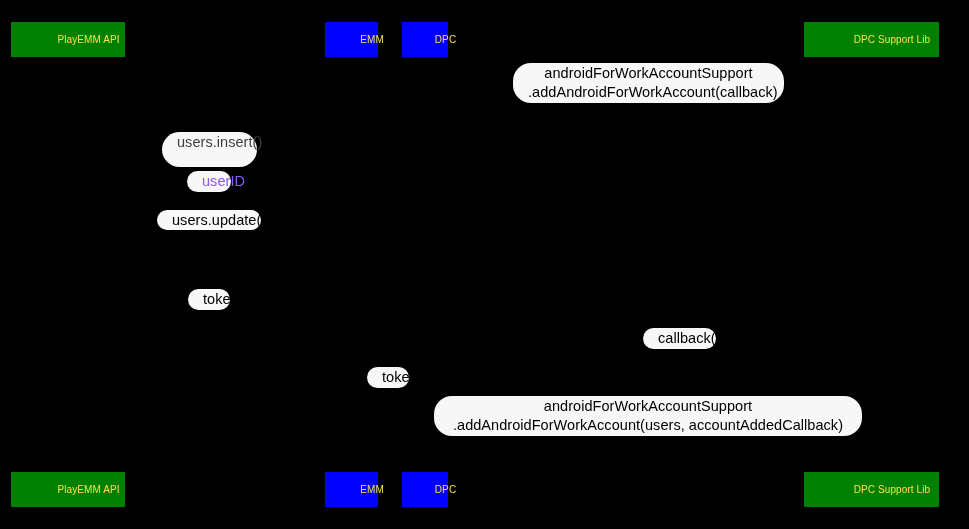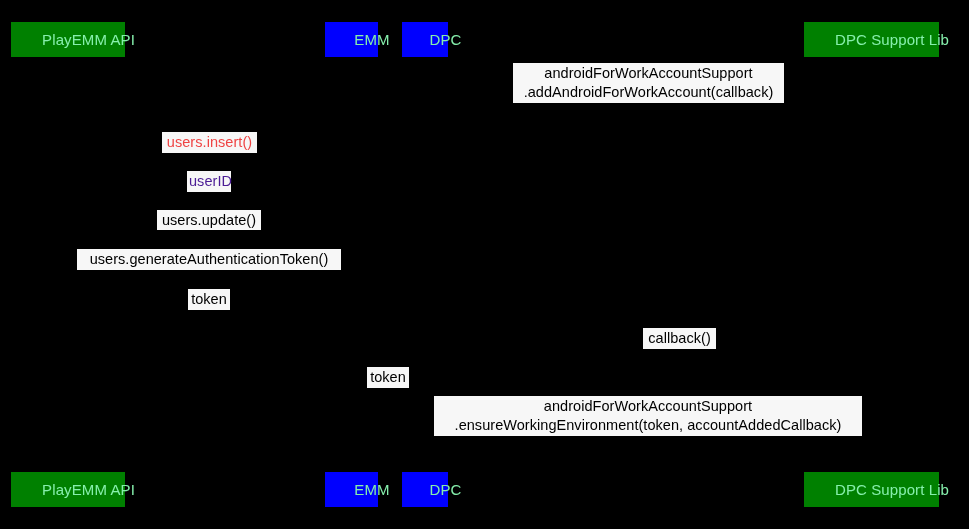--- a/index.html
+++ b/index.html
@@ -22,58 +22,58 @@
     top: 0;
     width: 969px;
     height: 529px;
   }
   .participant {
     position: absolute;
     box-sizing: border-box;
     display: flex;
     align-items: center;
     justify-content: center;
-    color: #86efac;
-    font-size: 15px;
+    color: #fde047;
+    font-size: 10px;
     line-height: 1;
     white-space: nowrap;
     letter-spacing: 0.1px;
     padding-left: 41px;
   }
   .participant.green { background: #008000; }
   .participant.blue  { background: #0000ff; }
 
   .msg-label {
     position: absolute;
     box-sizing: border-box;
     background: #f7f7f7;
     color: #000000;
     font-size: 14.5px;
     line-height: 19px;
     text-align: center;
     white-space: pre;
-    padding: 1px 2px;
+    padding: 1px 15px;
     letter-spacing: 0.05px;
+    border-radius: 18px;
   }
   .msg-label .line { display: block; }
 </style>
 </head>
 <body>
 
 <div id="diagram">
     <div class="participant green" style="left: 11px; top: 22px; width: 114px; height: 35px; background: rgb(0, 128, 0);">PlayEMM API</div>
     <div class="participant blue" style="left: 325px; top: 22px; width: 53px; height: 35px; background: rgb(0, 0, 255);">EMM</div>
     <div class="participant blue" style="left: 402px; top: 22px; width: 46px; height: 35px; background: rgb(0, 0, 255);">DPC</div>
     <div class="participant green" style="left: 804px; top: 22px; width: 135px; height: 35px; background: rgb(0, 128, 0);">DPC Support Lib</div>
     <div class="participant green" style="left: 11px; top: 472px; width: 114px; height: 35px; background: rgb(0, 128, 0);">PlayEMM API</div>
     <div class="participant blue" style="left: 325px; top: 472px; width: 53px; height: 35px; background: rgb(0, 0, 255);">EMM</div>
     <div class="participant blue" style="left: 402px; top: 472px; width: 46px; height: 35px; background: rgb(0, 0, 255);">DPC</div>
     <div class="participant green" style="left: 804px; top: 472px; width: 135px; height: 35px; background: rgb(0, 128, 0);">DPC Support Lib</div>
     <div class="msg-label" style="left: 513px; top: 63px; width: 271px; height: 40px; background: rgb(247, 247, 247); color: rgb(0, 0, 0);"><span class="line">androidForWorkAccountSupport</span><span class="line">.addAndroidForWorkAccount(callback)</span></div>
-    <div class="msg-label" style="left: 162px; top: 132px; width: 95px; height: 21px; background: rgb(247, 247, 247); color: #ef4444;"><span class="line">users.insert()</span></div>
-    <div class="msg-label" style="left: 187px; top: 171px; width: 44px; height: 21px; background: rgb(247, 247, 247); color: #4c1d95;"><span class="line">userID</span></div>
+    <div class="msg-label" style="left: 162px; top: 132px; width: 95px; height: 35px; background: rgb(247, 247, 247); color: #404040;"><span class="line">users.insert()</span></div>
+    <div class="msg-label" style="left: 187px; top: 171px; width: 44px; height: 21px; background: rgb(247, 247, 247); color: #8b5cf6;"><span class="line">userID</span></div>
     <div class="msg-label" style="left: 157px; top: 210px; width: 104px; height: 20px; background: rgb(247, 247, 247); color: rgb(0, 0, 0);"><span class="line">users.update()</span></div>
-    <div class="msg-label" style="left: 77px; top: 249px; width: 264px; height: 21px; background: rgb(247, 247, 247); color: rgb(0, 0, 0);"><span class="line">users.generateAuthenticationToken()</span></div>
     <div class="msg-label" style="left: 188px; top: 289px; width: 42px; height: 21px; background: rgb(247, 247, 247); color: rgb(0, 0, 0);"><span class="line">token</span></div>
     <div class="msg-label" style="left: 612px; top: 328px; width: 73px; height: 21px; background: rgb(247, 247, 247); color: rgb(0, 0, 0); margin-left: 31px;"><span class="line">callback()</span></div>
     <div class="msg-label" style="left: 367px; top: 367px; width: 42px; height: 21px; background: rgb(247, 247, 247); color: rgb(0, 0, 0);"><span class="line">token</span></div>
-    <div class="msg-label" style="left: 434px; top: 396px; width: 428px; height: 40px; background: rgb(247, 247, 247); color: rgb(0, 0, 0);"><span class="line">androidForWorkAccountSupport</span><span class="line">.ensureWorkingEnvironment(token, accountAddedCallback)</span></div>
+    <div class="msg-label" style="left: 434px; top: 396px; width: 428px; height: 40px; background: rgb(247, 247, 247); color: rgb(0, 0, 0);"><span class="line">androidForWorkAccountSupport</span><span class="line">.addAndroidForWorkAccount(users, accountAddedCallback)</span></div>
   </div>
 
 </body></html>

